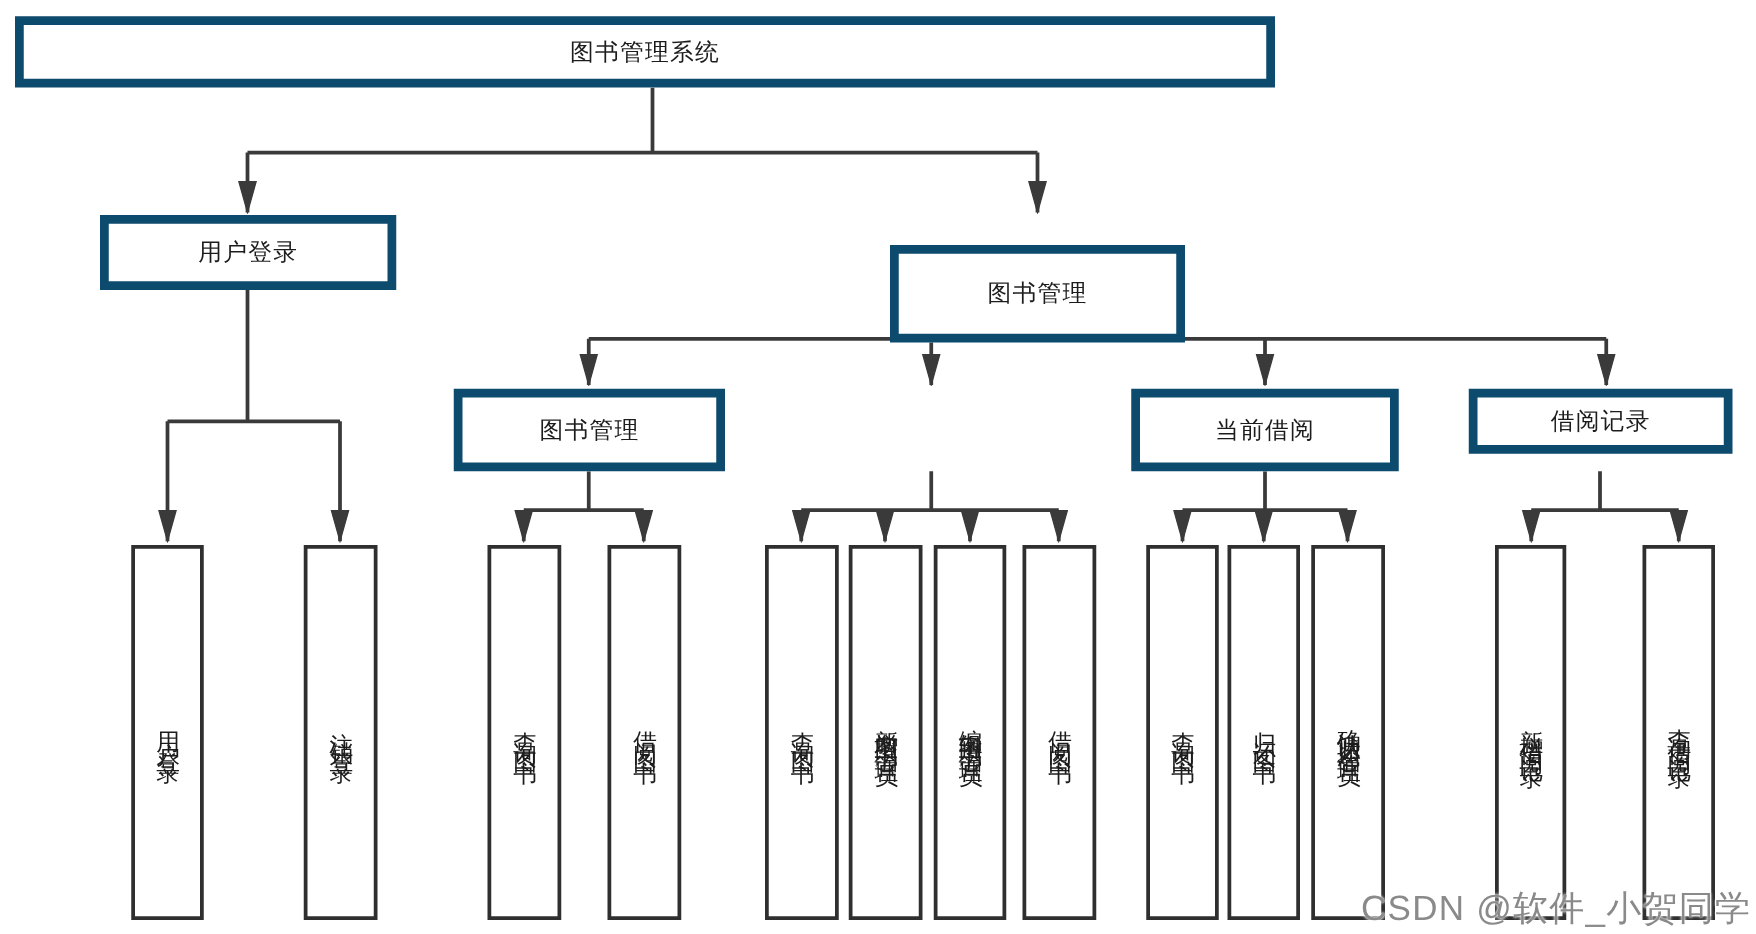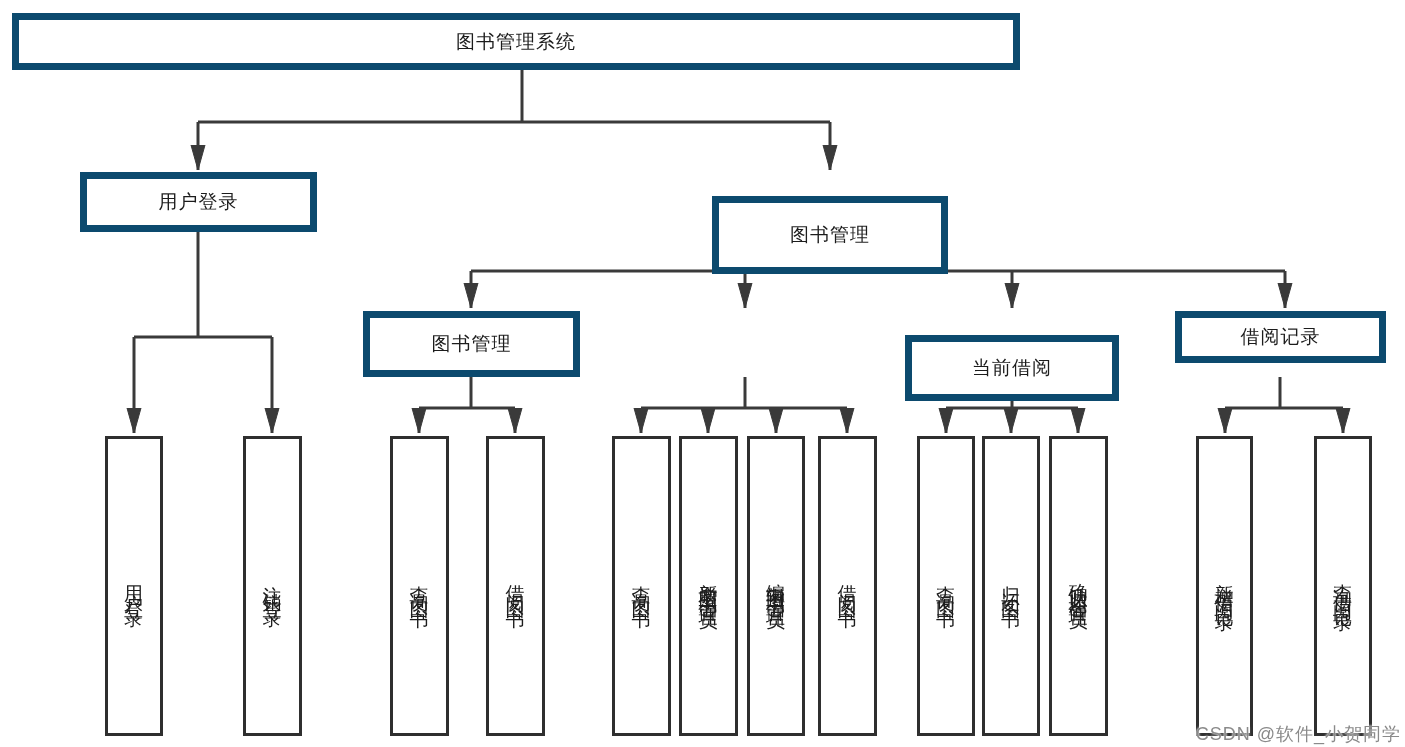--- a/index.html
+++ b/index.html
@@ -33,21 +33,21 @@
   .vbox span{
     writing-mode:vertical-rl;
     text-orientation:mixed;
     letter-spacing:8px;
     line-height:1;
     white-space:nowrap;
   }
   .watermark{
     position:absolute;
     right:4px;bottom:1px;
-    font-size:18px;
+    font-size:28px;
     color:#8a8a8a;
     text-shadow:0 0 3px #ffffff,0 0 2px #ffffff;
     letter-spacing:1px;
     z-index:30;
     pointer-events:none;
   }
   .node{z-index:10;}
 </style>
 </head>
 <body>
@@ -111,21 +111,21 @@
   <div class="hbox node" style="left:80px;top:172px;width:237px;height:60px;">
     <span>用户登录</span>
   </div>
   <div class="hbox node" style="left:712px;top:172px;width:236px;height:78px;margin-top:24px;">
     <span>图书管理</span>
   </div>
 
   <div class="hbox node" style="left:363px;top:311px;width:217px;height:66px;">
     <span>图书管理</span>
   </div>
-  <div class="hbox node" style="left:905px;top:311px;width:214px;height:66px;margin-top:24px;">
+  <div class="hbox node" style="left:905px;top:311px;width:214px;height:66px;">
     <span>当前借阅</span>
   </div>
   <div class="hbox node" style="left:1175px;top:311px;width:211px;height:52px;">
     <span>借阅记录</span>
   </div>
 
   <div class="vbox node" style="left:105px;top:436px;width:58px;height:300px;">
     <span>用户登录</span>
   </div>
   <div class="vbox node" style="left:243px;top:436px;width:59px;height:300px;">

